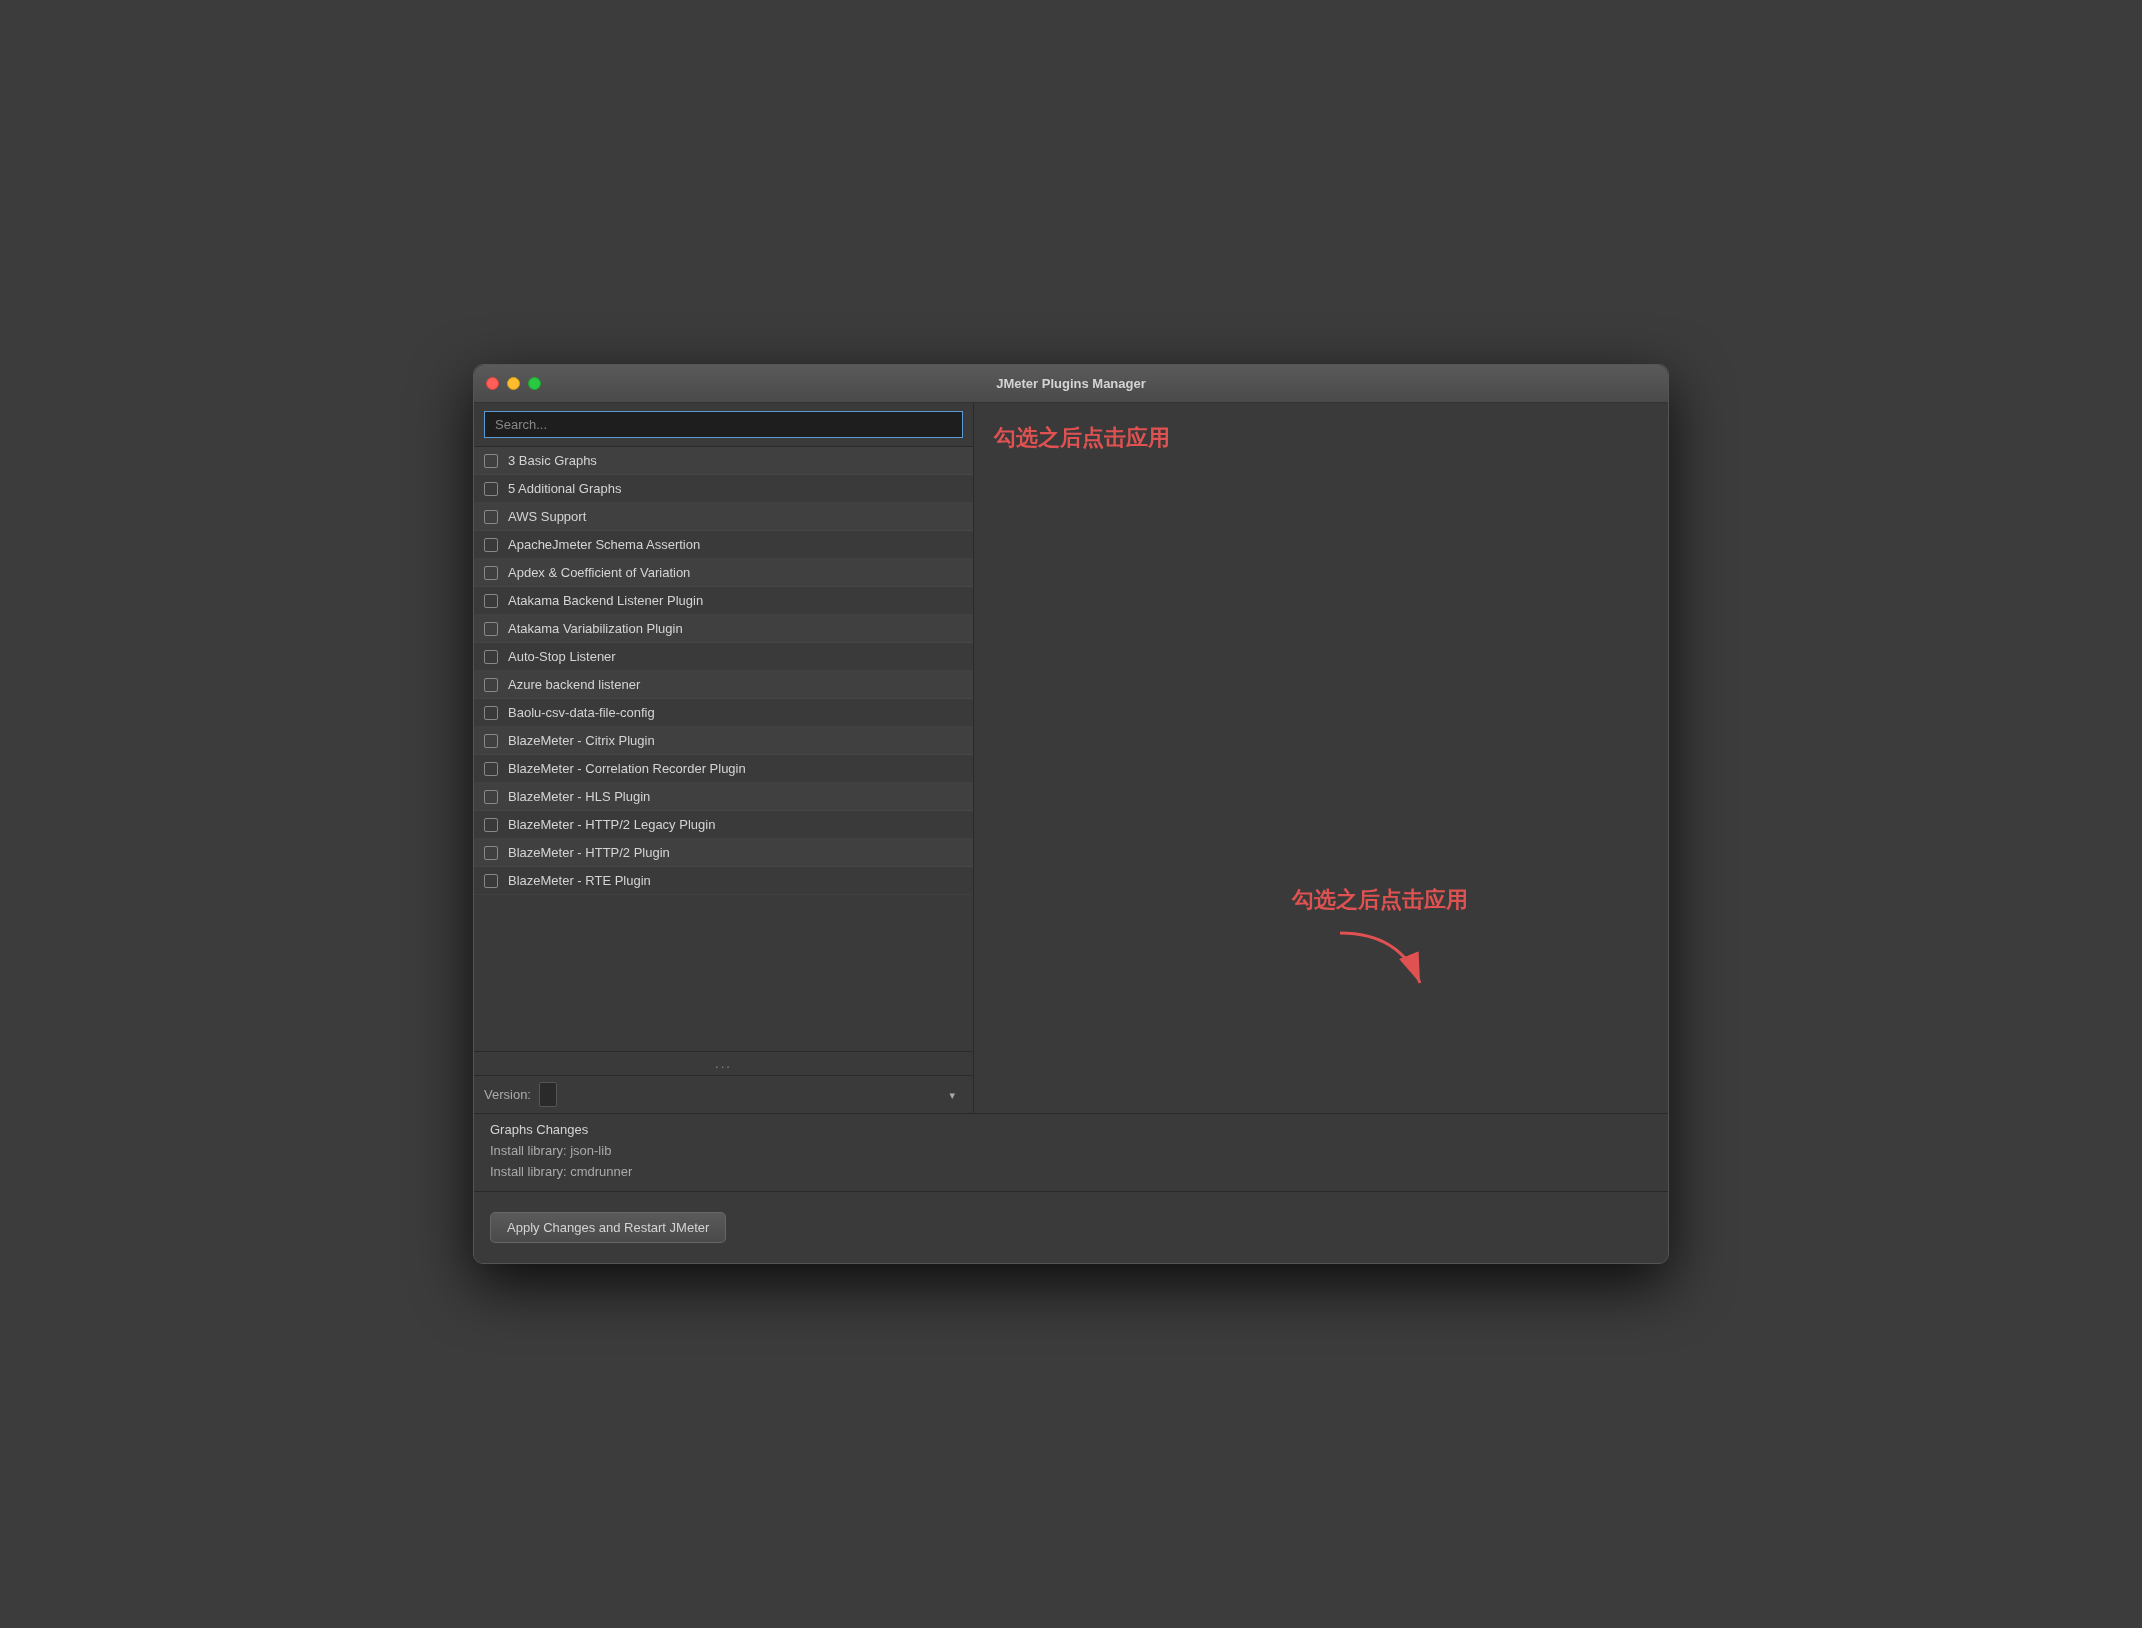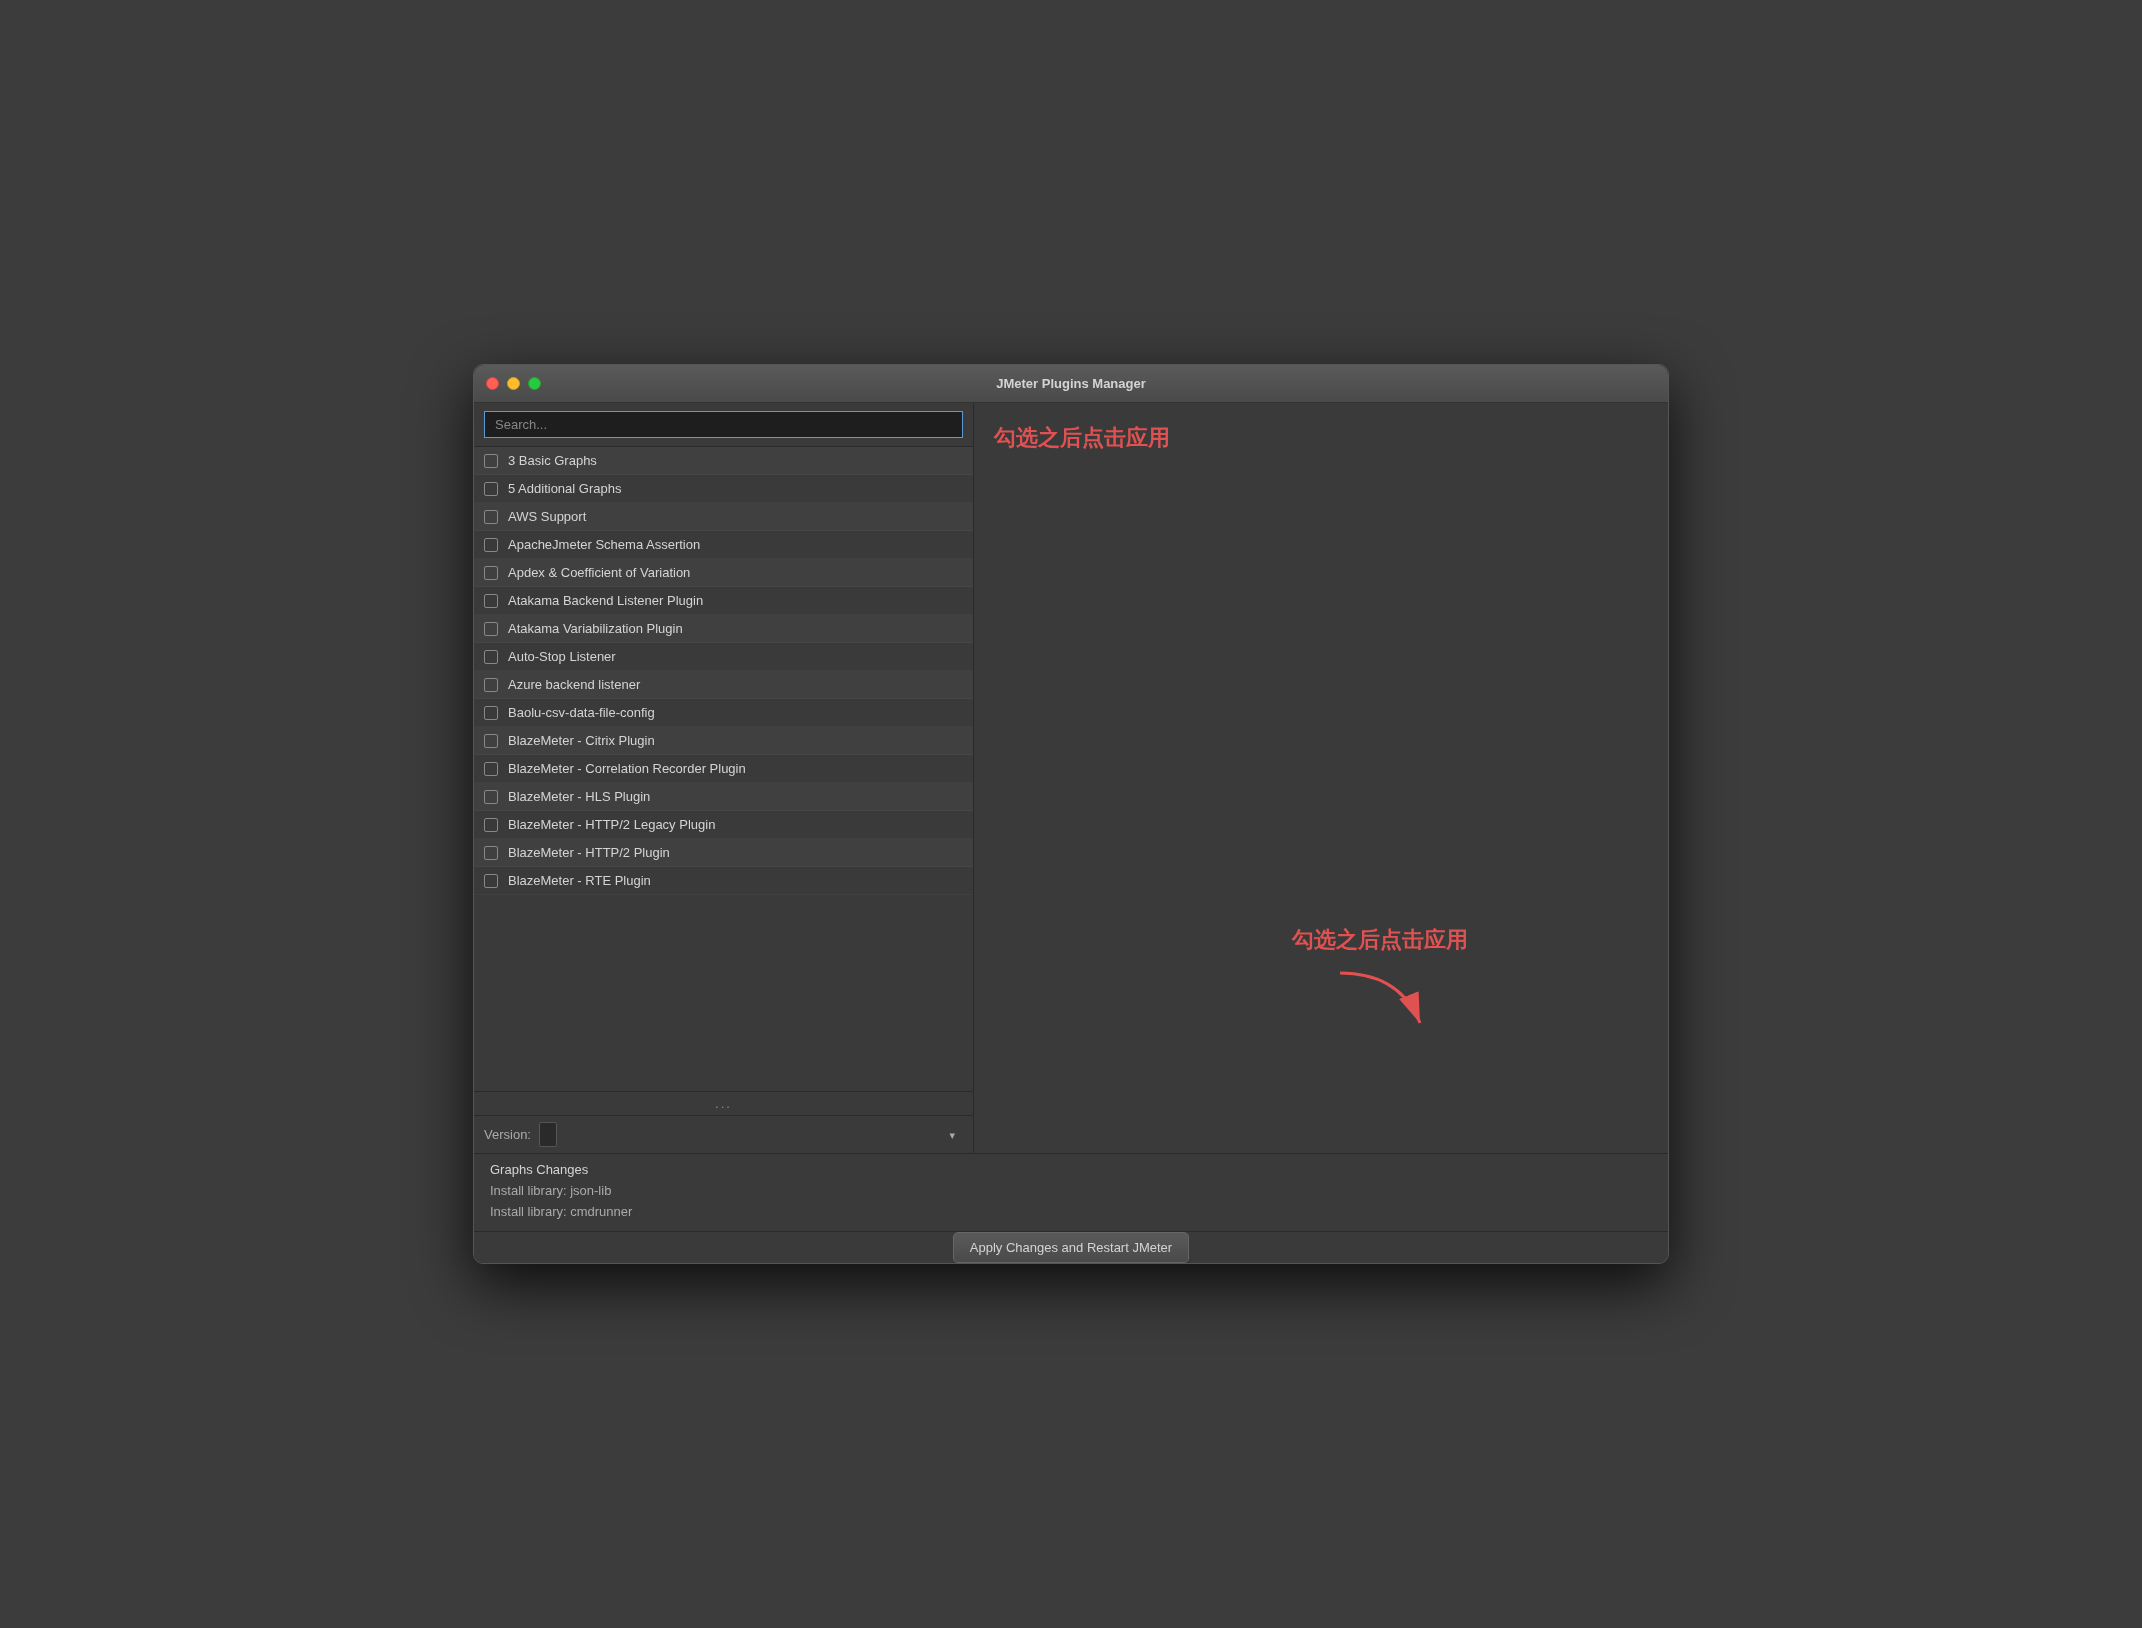--- a/index.html
+++ b/index.html
@@ -218,22 +218,22 @@
       color: #d4d4d4;
       margin-bottom: 4px;
     }
     .install-lib {
       font-size: 13px;
       color: #aaa;
       line-height: 1.6;
     }
     .bottom-bar {
       display: flex;
-      justify-content: center;
-      padding: 0 16px;
+      justify-content: flex-start;
+      padding: 20px 16px;
       background: #3a3a3a;
       border-top: 1px solid #2a2a2a;
     }
     .apply-button {
       background: linear-gradient(180deg, #5a5a5a 0%, #4a4a4a 100%);
       border: 1px solid #666;
       color: #d4d4d4;
       padding: 7px 16px;
       font-size: 13px;
       border-radius: 5px;

